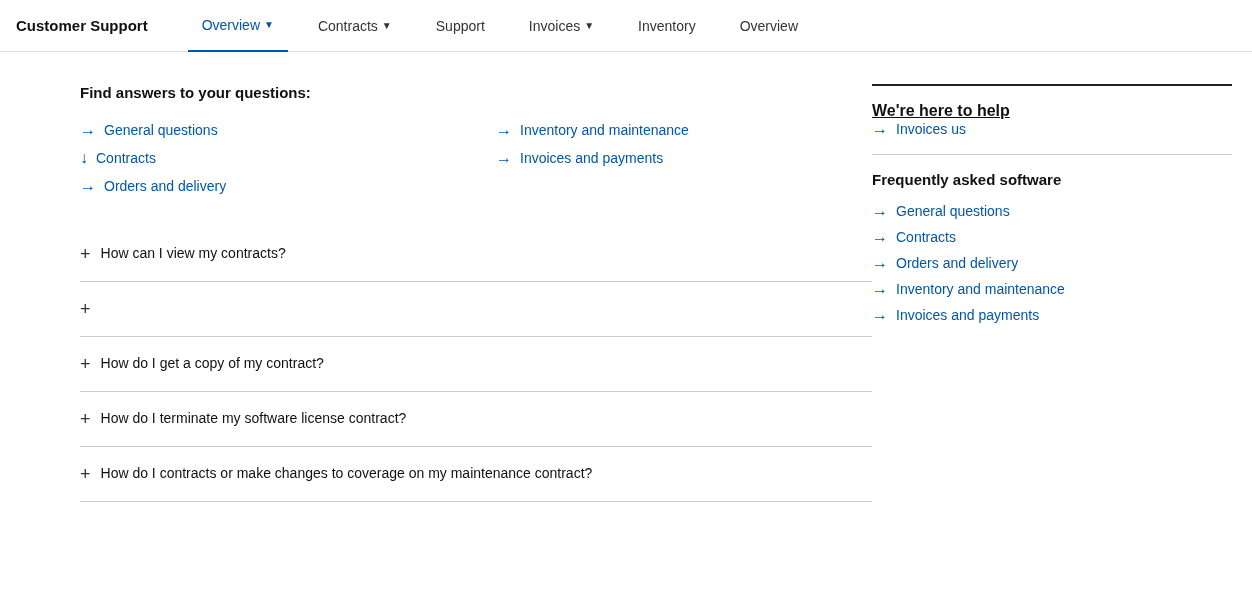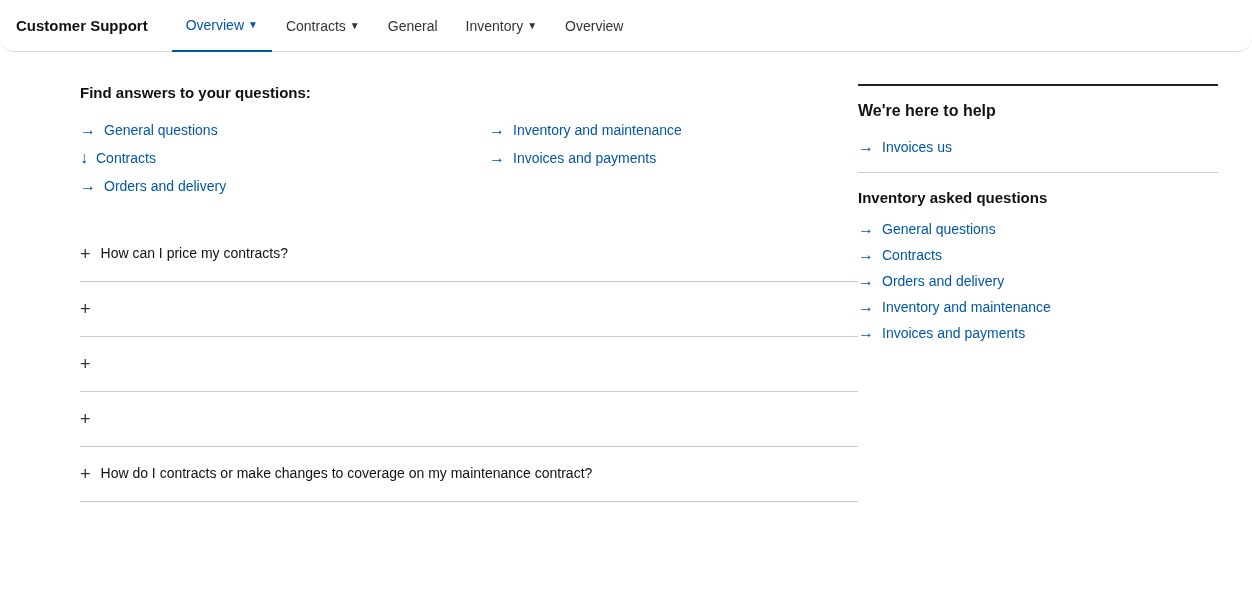--- a/index.html
+++ b/index.html
@@ -5,22 +5,21 @@
     * { box-sizing: border-box; margin: 0; padding: 0; }
     body { font-family: Arial, sans-serif; font-size: 14px; color: #333; background: #fff; }
 
     
     .top-nav {
       display: flex;
       align-items: center;
       border-bottom: 1px solid #ddd;
       padding: 0 16px;
       height: 52px;
-      gap: 0;
-      border-radius: 14px;
+      gap: 16px;
     }
     .nav-brand {
       font-size: 15px;
       font-weight: 600;
       color: #111;
       margin-right: 24px;
       white-space: nowrap;
     }
     .nav-item {
       font-size: 14px;
@@ -38,21 +37,21 @@
       color: #0057a8;
       border-bottom: 2px solid #0057a8;
     }
     .nav-item .chevron {
       font-size: 10px;
     }
 
     
     .main-container {
       display: flex;
-      padding: 32px 34px 16px 80px;
+      padding: 32px 20px 16px 80px;
     }
     .left-panel {
       flex: 1;
       min-width: 0;
     }
     .right-panel {
       width: 360px;
       flex-shrink: 0;
       padding-top: 0;
     }
@@ -121,21 +120,22 @@
     }
     .right-bottom-divider {
       border: none;
       border-top: 1px solid #ccc;
       margin: 16px 0;
     }
     .help-title {
       font-size: 16px;
       font-weight: 600;
       color: #111;
-      margin-bottom: 18px;
+      margin-bottom: 0;
+      text-decoration: underline;
     }
     .right-link {
       display: flex;
       align-items: center;
       gap: 8px;
       color: #0057a8;
       font-size: 14px;
       cursor: pointer;
       margin-bottom: 8px;
     }
@@ -154,25 +154,28 @@
 
   <a class="nav-item active">
     <span>Overview</span>
     <span class="chevron">▼</span>
   </a>
   <a class="nav-item">
     <span>Contracts</span>
     <span class="chevron">▼</span>
   </a>
   <a class="nav-item">
-    <span>General</span>
+    <span>Support</span>
+  </a>
+  <a class="nav-item">
+    <span>Invoices</span>
+    <span class="chevron">▼</span>
   </a>
   <a class="nav-item">
     <span>Inventory</span>
-    <span class="chevron">▼</span>
   </a>
   <a class="nav-item">
     <span>Overview</span>
   </a>
 </nav>
 
 <div class="main-container">
 
   <div class="left-panel">
     <p class="find-answers-title">Find answers to your questions:</p>
@@ -201,59 +204,61 @@
 
       <a class="link-item">
         <span class="link-arrow">→</span>
         <span>Orders and delivery</span>
       </a>
     </div>
 
     <div class="faq-item">
       <div class="faq-question">
         <span class="faq-plus">+</span>
-        <span>How can I price my contracts?</span>
-      </div>
-    </div>
-
-    <div class="faq-item">
-      <div class="faq-question">
-        <span class="faq-plus">+</span>
-      </div>
-    </div>
-
-    <div class="faq-item">
-      <div class="faq-question">
-        <span class="faq-plus">+</span>
-      </div>
-    </div>
-
-    <div class="faq-item">
-      <div class="faq-question">
-        <span class="faq-plus">+</span>
+        <span>How can I view my contracts?</span>
+      </div>
+    </div>
+
+    <div class="faq-item">
+      <div class="faq-question">
+        <span class="faq-plus">+</span>
+      </div>
+    </div>
+
+    <div class="faq-item">
+      <div class="faq-question">
+        <span class="faq-plus">+</span>
+        <span>How do I get a copy of my contract?</span>
+      </div>
+    </div>
+
+    <div class="faq-item">
+      <div class="faq-question">
+        <span class="faq-plus">+</span>
+        <span>How do I terminate my software license contract?</span>
       </div>
     </div>
 
     <div class="faq-item">
       <div class="faq-question">
         <span class="faq-plus">+</span>
         <span>How do I contracts or make changes to coverage on my maintenance contract?</span>
       </div>
     </div>
   </div>
 
   <div class="right-panel">
     <hr class="right-top-divider">
     <p class="help-title">We're here to help</p>
     <a class="right-link">
       <span class="link-arrow">→</span>
       <span>Invoices us</span>
     </a>
     <hr class="right-bottom-divider">
-    <p class="faq-title">Inventory asked questions</p>
+    <p class="faq-title">Frequently asked software</p>
 
     <a class="right-link">
       <span class="link-arrow">→</span>
       <span>General questions</span>
     </a>
     <a class="right-link">
       <span class="link-arrow">→</span>
       <span>Contracts</span>
     </a>
     <a class="right-link">

